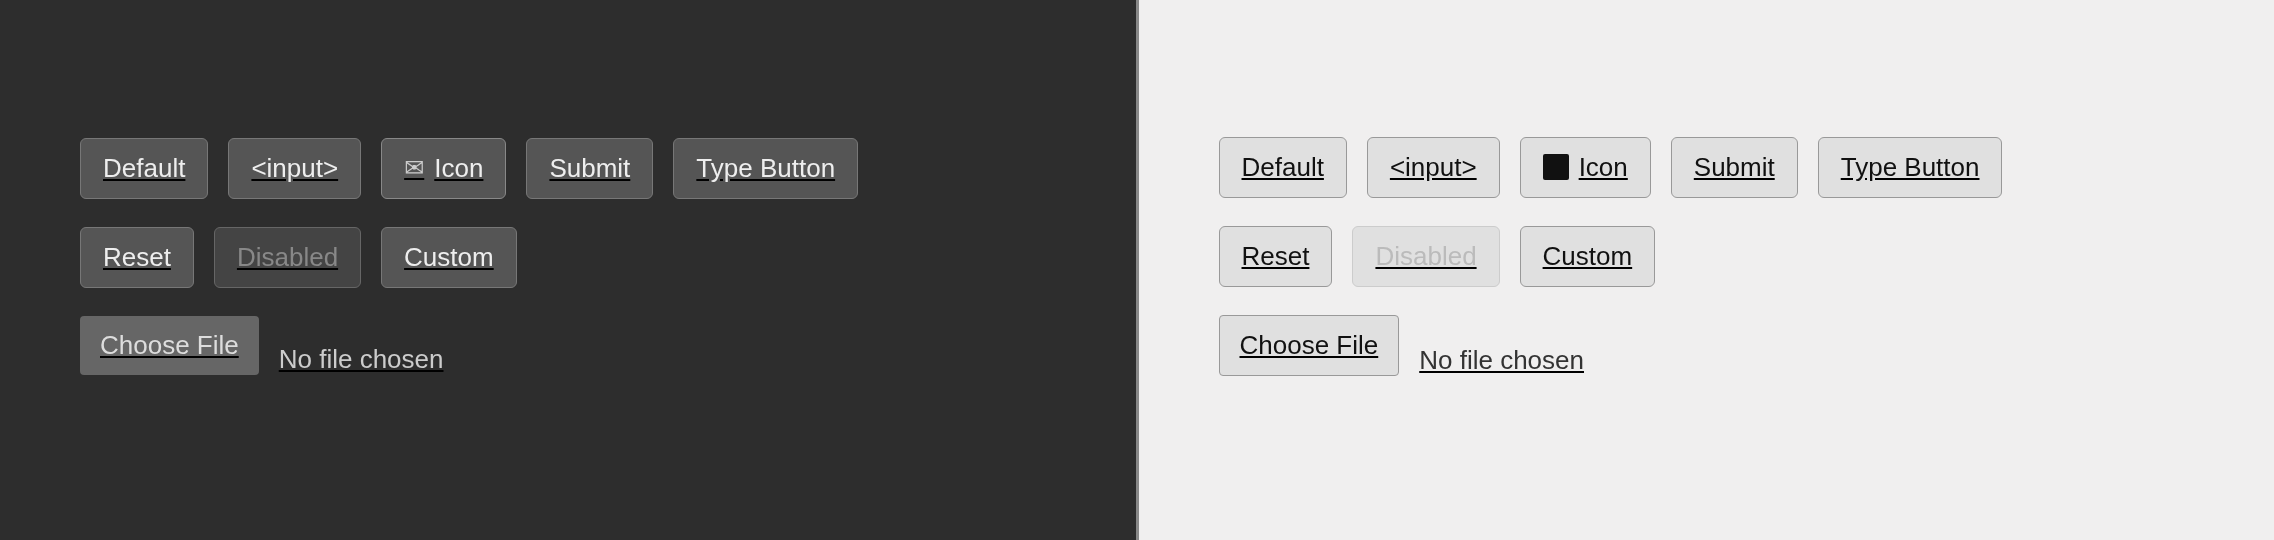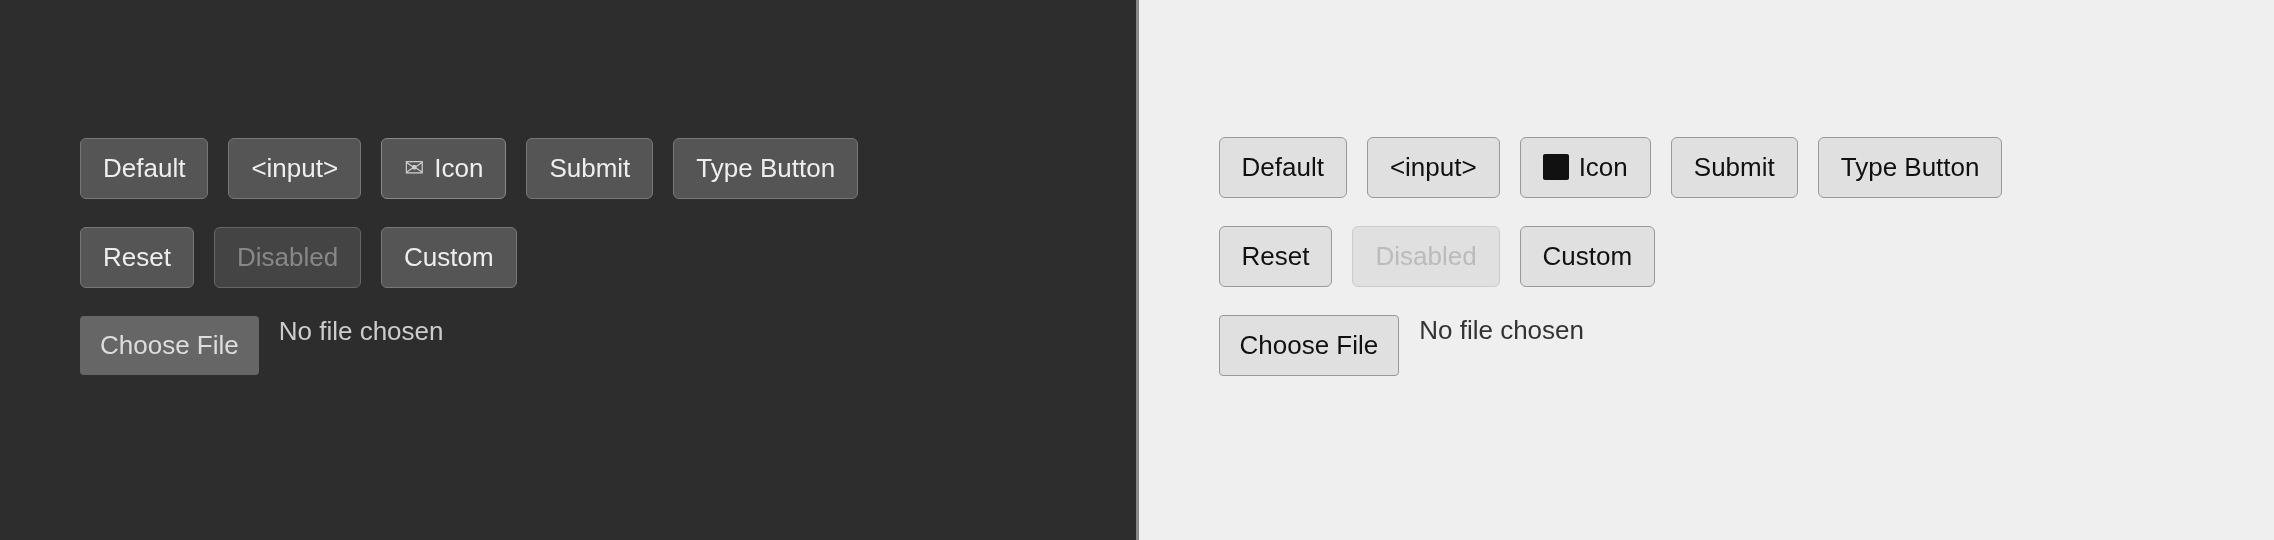--- a/index.html
+++ b/index.html
@@ -23,23 +23,24 @@
     .panel-dark {
       background-color: #2d2d2d;
     }
 
     .panel-light {
       background-color: #f0efef;
     }
 
     .row {
       display: flex;
-      align-items: flex-start;
+      align-items: flex-end;
       gap: 20px;
       margin-bottom: 28px;
+      text-decoration: underline;
     }
 
     
     .dark-btn {
       font-size: 26px;
       font-weight: 500;
       border-radius: 6px;
       padding: 14px 22px;
       cursor: pointer;
       display: inline-flex;

